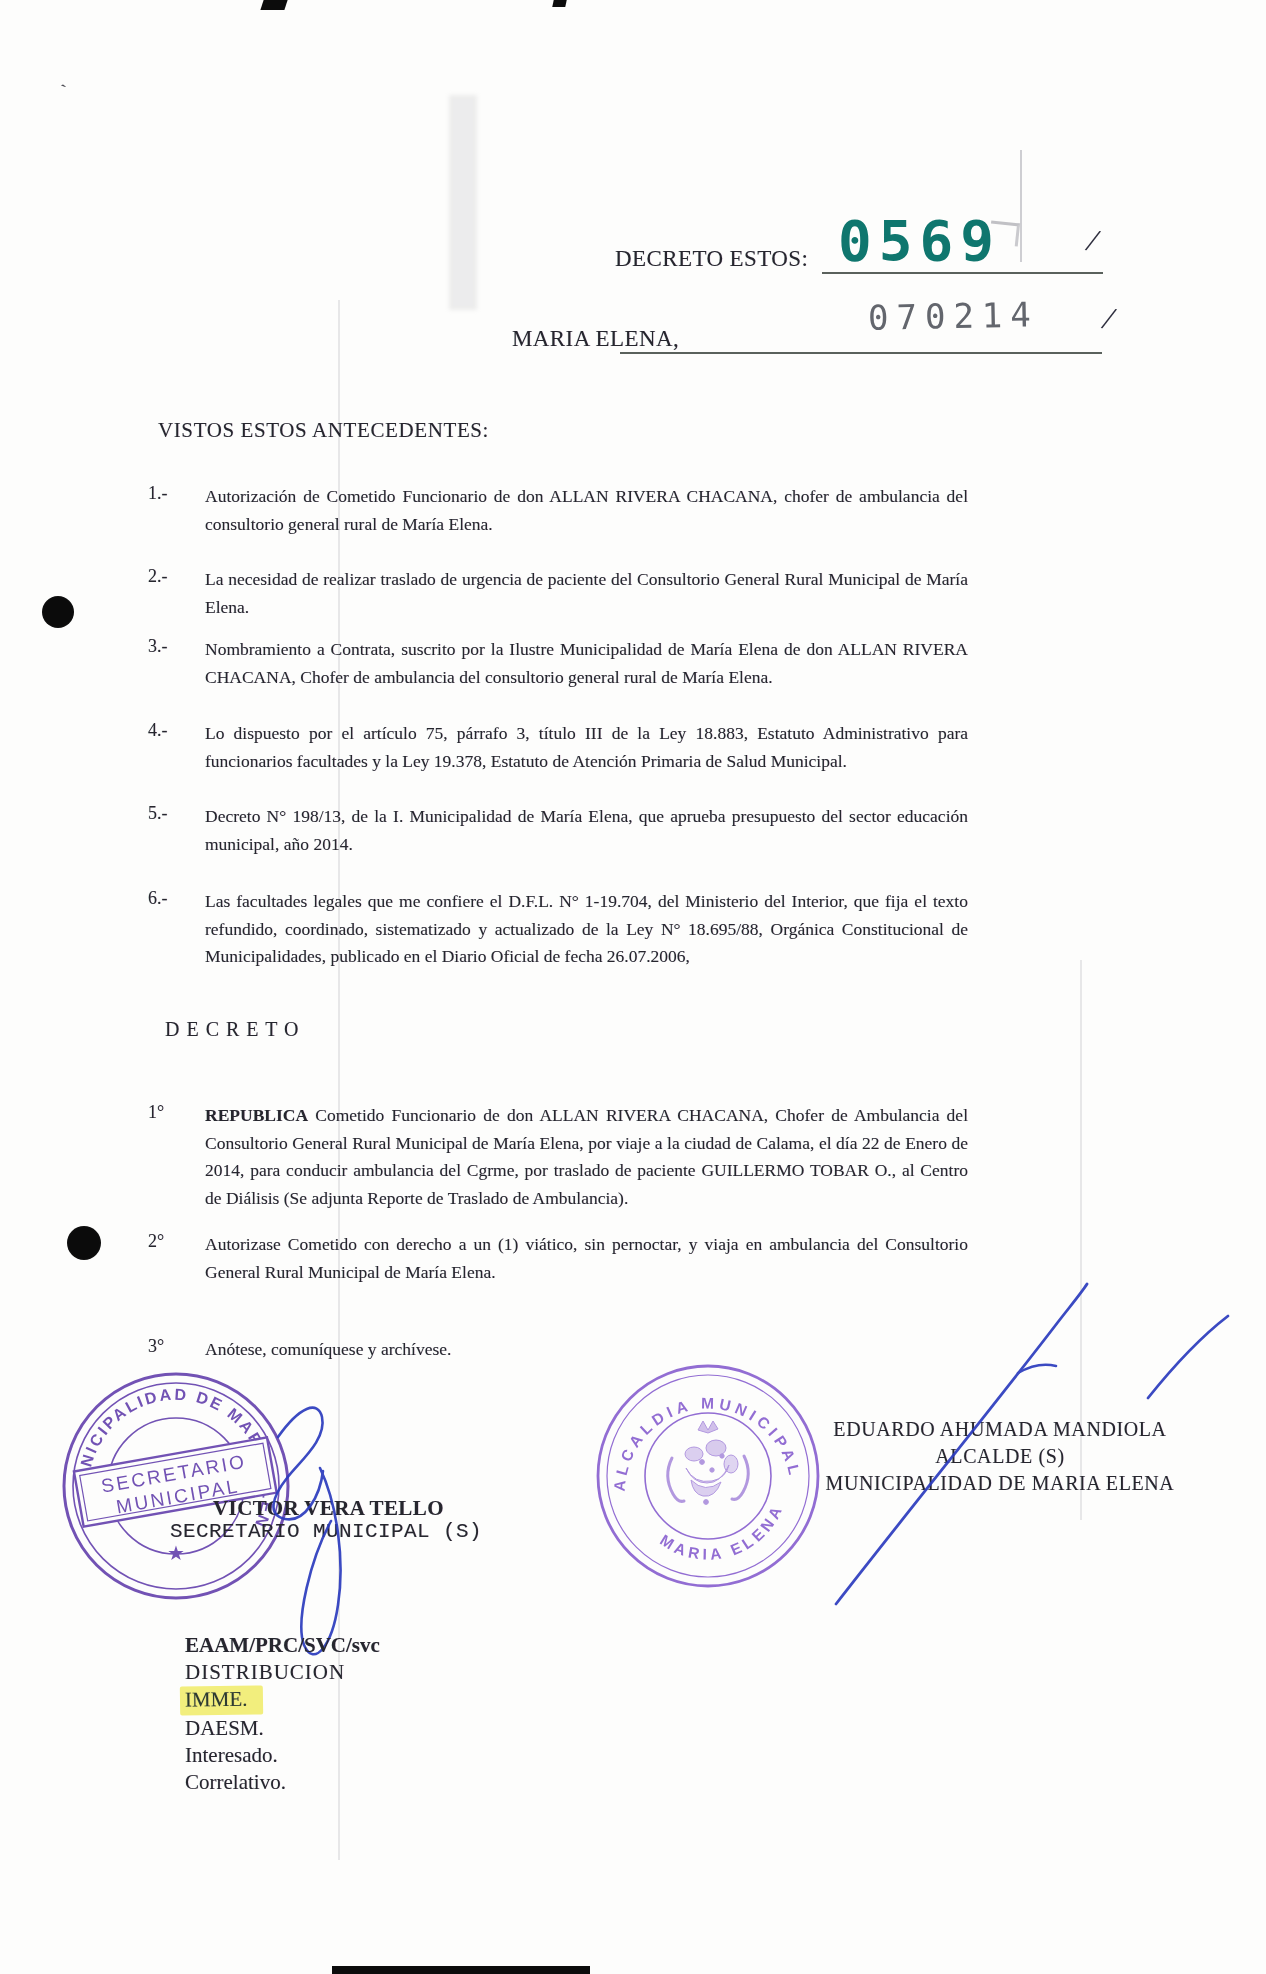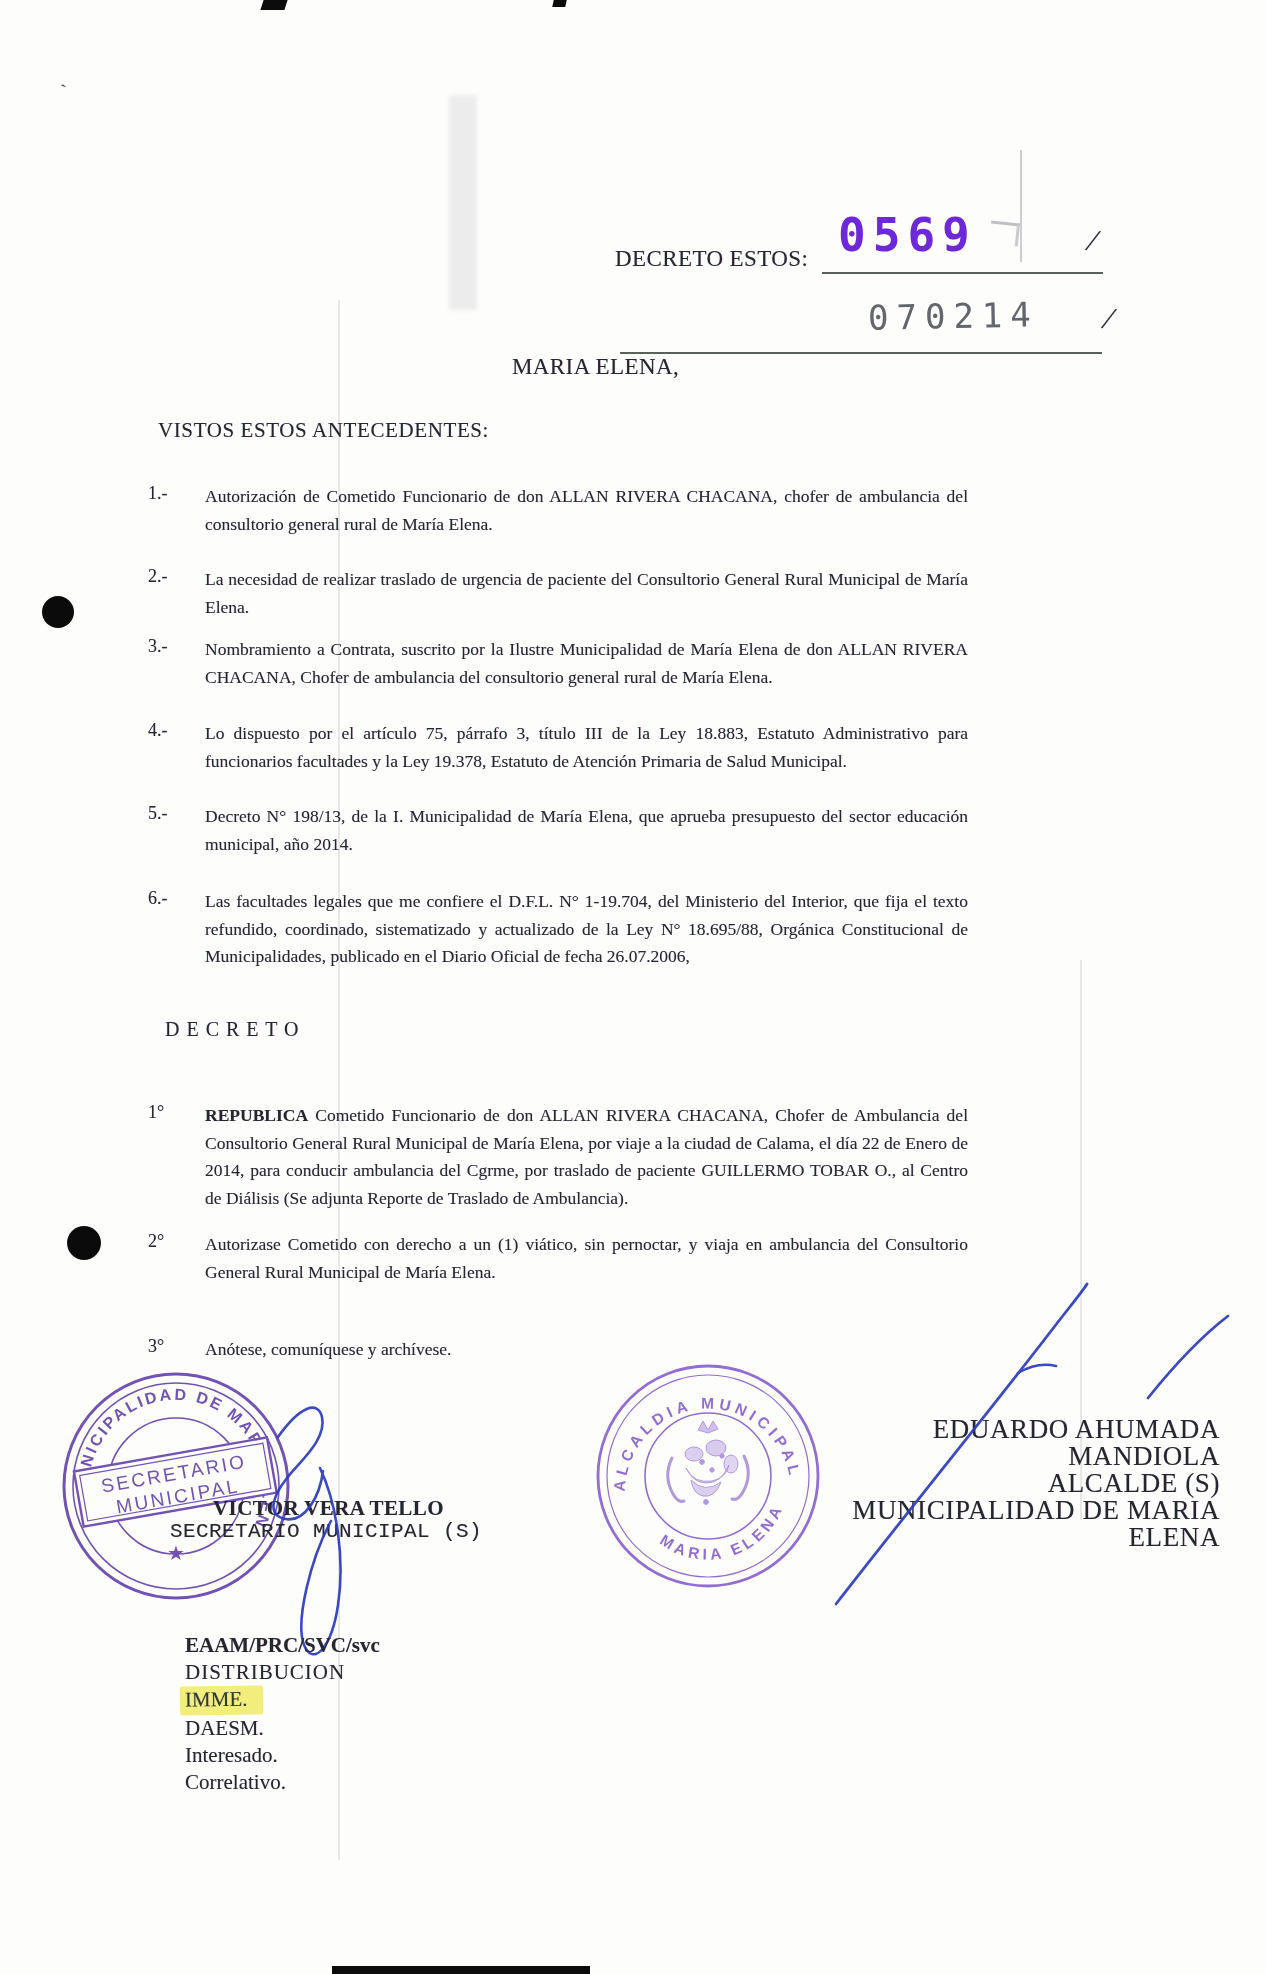--- a/index.html
+++ b/index.html
@@ -9,39 +9,39 @@
     font-family:"Liberation Serif","DejaVu Serif",serif;
     color:#26262e;
   }
   .abs{position:absolute;}
   .scantext{ text-shadow:0.5px 0 rgba(150,30,140,0.16), -0.5px 0 rgba(20,120,80,0.16); }
   
   .hdr{ font-size:22px; line-height:28px; white-space:pre; letter-spacing:0.3px; }
   
   .fieldlabel{ font-size:23px; letter-spacing:0.4px; }
   .rubberline{ height:2px; background:#3d4540; opacity:.85; }
-  .stampnum{ font-family:"DejaVu Sans Mono",monospace; font-weight:700; font-size:46px;
-             letter-spacing:7px; color:#6d28d9; }
+  .stampnum{ font-family:"DejaVu Sans Mono",monospace; font-weight:700; font-size:56px;
+             letter-spacing:7px; color:#0f766e; }
   .stampdate{ font-family:"DejaVu Sans Mono",monospace; font-weight:400; font-size:34px;
               letter-spacing:8px; color:#63666d; transform:rotate(-1.2deg); }
   .penslash{ font-size:32px; color:#2e2e3e; transform:rotate(10deg); font-style:italic; }
   .smudge{ width:26px; height:20px; border-top:3px solid rgba(70,70,85,.32);
            border-right:3px solid rgba(70,70,85,.28); transform:rotate(6deg); }
   
   .vistoshead{ font-size:21px; letter-spacing:0.6px; }
   .decretohead{ font-size:20px; letter-spacing:1px; white-space:pre; }
   
   .item{ width:820px; }
   .inum{ position:absolute; left:0; top:0; font-size:18px; }
   .itext{ margin-left:57px; width:763px; font-size:17.5px; line-height:27.5px;
           text-align:justify; }
   .itext b{ font-weight:700; }
   
   .signame{ font-size:21px; letter-spacing:0.4px; }
-  .mayorblock{ width:440px; text-align:right; font-size:27px; line-height:27px; letter-spacing:0.6px; }
+  .mayorblock{ width:440px; text-align:center; font-size:20px; line-height:27px; letter-spacing:0.6px; }
   
   .footline{ font-size:21px; line-height:27px; }
   .hl{ display:inline-block; background:#f2ee7d; padding:0 16px 2px 5px; margin-left:-5px;
        border-radius:2px; transform:rotate(-0.8deg); color:#2c3a30; }
   
   .blackmark{ background:#0c0c0c; }
   .hole{ background:radial-gradient(circle,#0b0b0b 62%,#1c1c1c 100%); border-radius:50%; }
   .scanline{ background:rgba(200,200,206,.42); }
   .grayband{ background:rgba(188,188,194,.26); filter:blur(2px); }
   svg text{ font-family:"Liberation Sans","DejaVu Sans",sans-serif; }
@@ -64,21 +64,21 @@
   <div class="abs hole" style="left:67px; top:1226px; width:34px; height:34px;"></div>
   <div class="abs blackmark" style="left:332px; top:1966px; width:258px; height:8px;"></div>
 
 
   <div class="abs fieldlabel scantext" style="left:615px; top:246px;">DECRETO ESTOS:</div>
   <div class="abs rubberline" style="left:822px; top:272px; width:281px;"></div>
   <div class="abs stampnum" style="left:838px; top:208px;">0569</div>
   <div class="abs smudge" style="left:990px; top:222px;"></div>
   <div class="abs penslash" style="left:1088px; top:222px;">/</div>
 
-  <div class="abs fieldlabel scantext" style="left:512px; top:326px;margin-top:28px;">MARIA ELENA,</div>
+  <div class="abs fieldlabel scantext" style="left:512px; top:326px;">MARIA ELENA,</div>
   <div class="abs rubberline" style="left:620px; top:352px; width:482px;"></div>
   <div class="abs stampdate" style="left:868px; top:296px;">070214</div>
   <div class="abs penslash" style="left:1104px; top:300px;">/</div>
 
   <div class="abs vistoshead scantext" style="left:158px; top:418px;">VISTOS ESTOS ANTECEDENTES:</div>
 
   <div class="abs item scantext" style="left:148px; top:483px;">
     <span class="inum">1.-</span>
     <div class="itext">Autorización de Cometido Funcionario de don ALLAN RIVERA CHACANA, chofer de ambulancia del consultorio general rural de María Elena.</div>
   </div>

